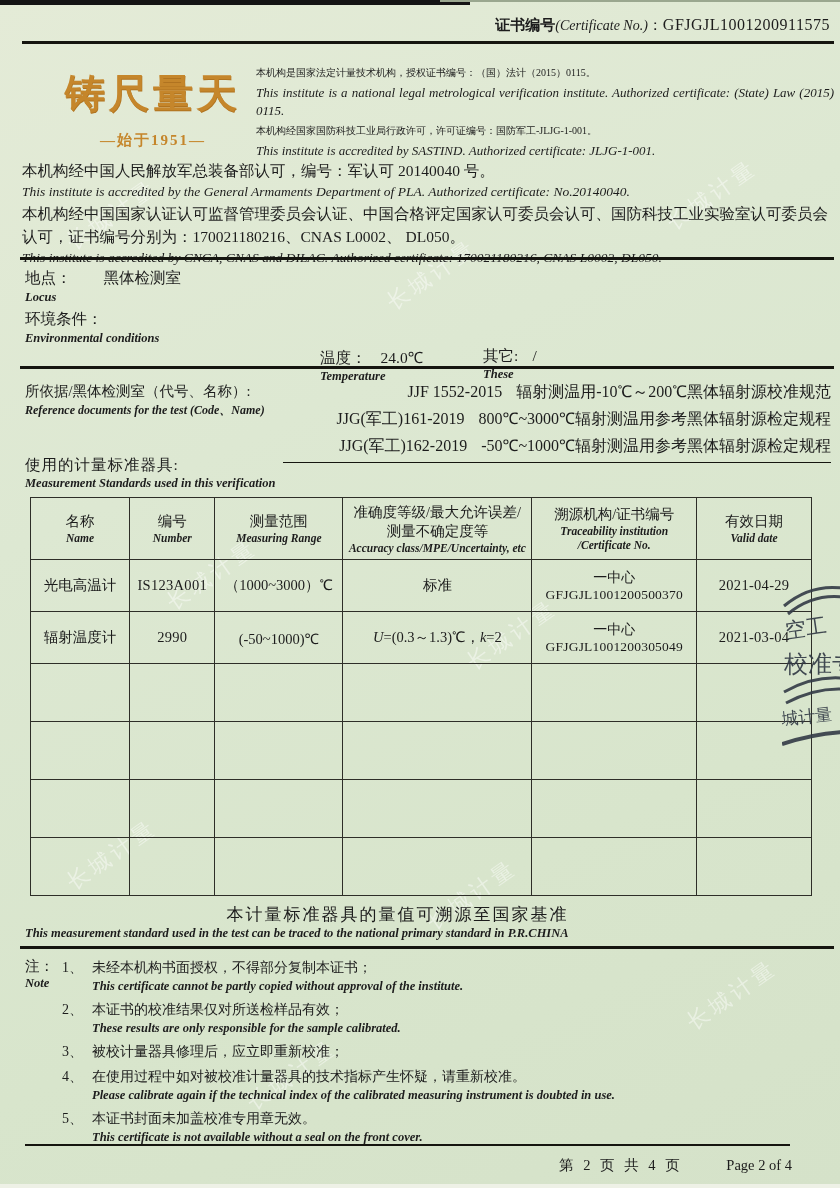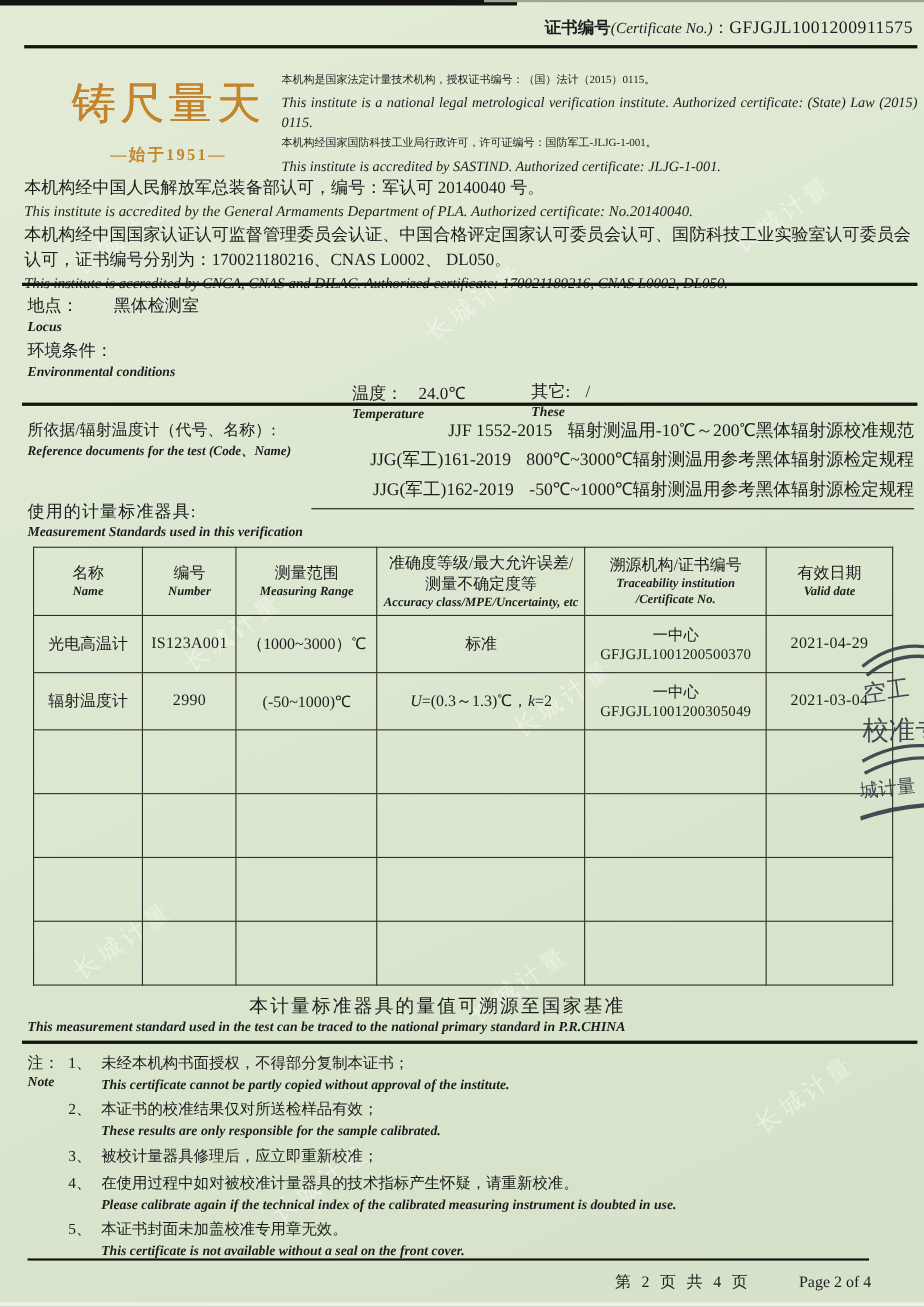--- a/index.html
+++ b/index.html
@@ -27,21 +27,21 @@
 
   
   .cert-no{position:absolute;top:16px;right:10px;font-size:15px;white-space:nowrap;}
   .cert-no .lbl{font-weight:bold;}
   .cert-no .en{font-size:14px;}
   .cert-no .val{font-size:16px;letter-spacing:0.5px;}
   .header-rule{position:absolute;top:41px;left:22px;width:812px;height:2.5px;background:#15150f;}
 
   
   .brand{position:absolute;left:48px;top:66px;width:210px;text-align:center;color:#c5862b;}
-  .brand-title{font-size:40px;font-weight:normal;letter-spacing:4px;font-family:"Liberation Serif",serif;text-shadow:0.5px 0.5px 0 #b07320;}
+  .brand-title{font-size:40px;font-weight:bold;letter-spacing:4px;font-family:"Liberation Serif",serif;text-shadow:0.5px 0.5px 0 #b07320;}
   .brand-sub{font-size:15px;margin-top:10px;letter-spacing:2px;font-weight:bold;}
 
   
   .intro{position:absolute;left:256px;top:62px;width:578px;}
   .intro .zh{font-size:10px;line-height:22px;}
   .intro .en{font-size:13px;line-height:18px;text-align:justify;}
 
   
   .accred{position:absolute;left:22px;top:159px;width:812px;}
   .accred .zh{font-size:15.5px;line-height:23px;}
@@ -171,21 +171,21 @@
         <div class="l1"><span class="zh">其它:</span><span class="v">/</span></div>
         <div class="l2 en-b">These</div>
       </div>
     </div>
   </div>
 
   <div class="rule rule-2"></div>
 
   <div class="refsec">
     <div class="ref-label">
-      <div class="zh">所依据/辐射温度计（代号、名称）:</div>
+      <div class="zh">所依据/黑体检测室（代号、名称）:</div>
       <div class="en-b" style="font-size:12px;">Reference documents for the test (Code、Name)</div>
     </div>
     <div class="ref-docs">
       <div class="ref-doc"><span class="code">JJF 1552-2015</span><span>辐射测温用-10℃～200℃黑体辐射源校准规范</span></div>
       <div class="ref-doc"><span class="code">JJG(军工)161-2019</span><span>800℃~3000℃辐射测温用参考黑体辐射源检定规程</span></div>
       <div class="ref-doc"><span class="code">JJG(军工)162-2019</span><span>-50℃~1000℃辐射测温用参考黑体辐射源检定规程</span></div>
     </div>
   </div>
 
   <div class="std-title">

